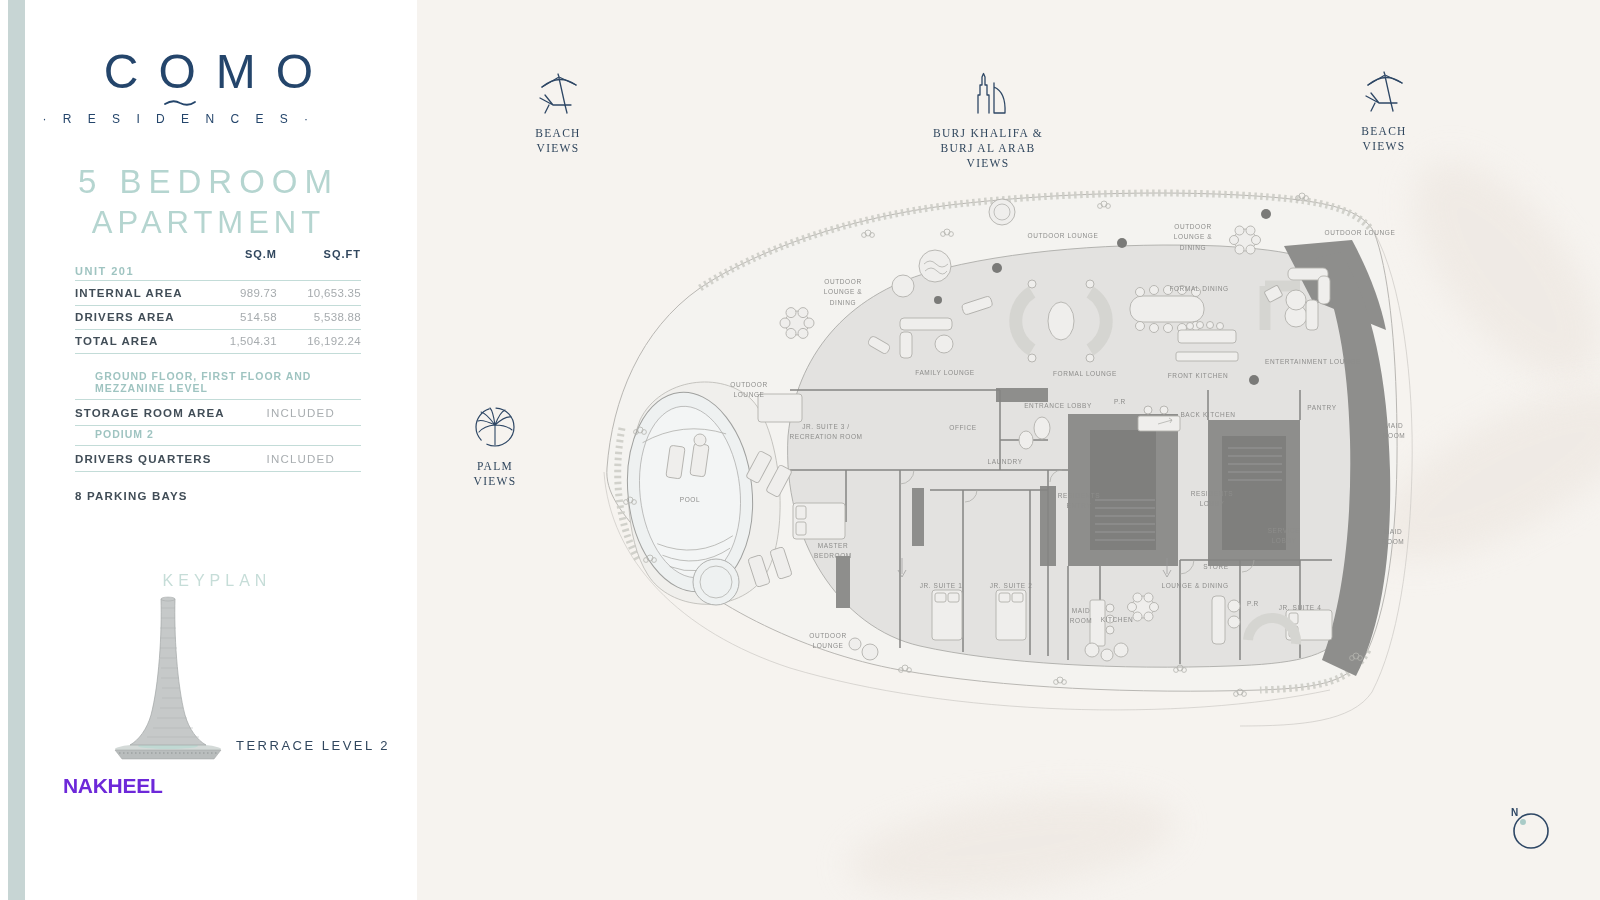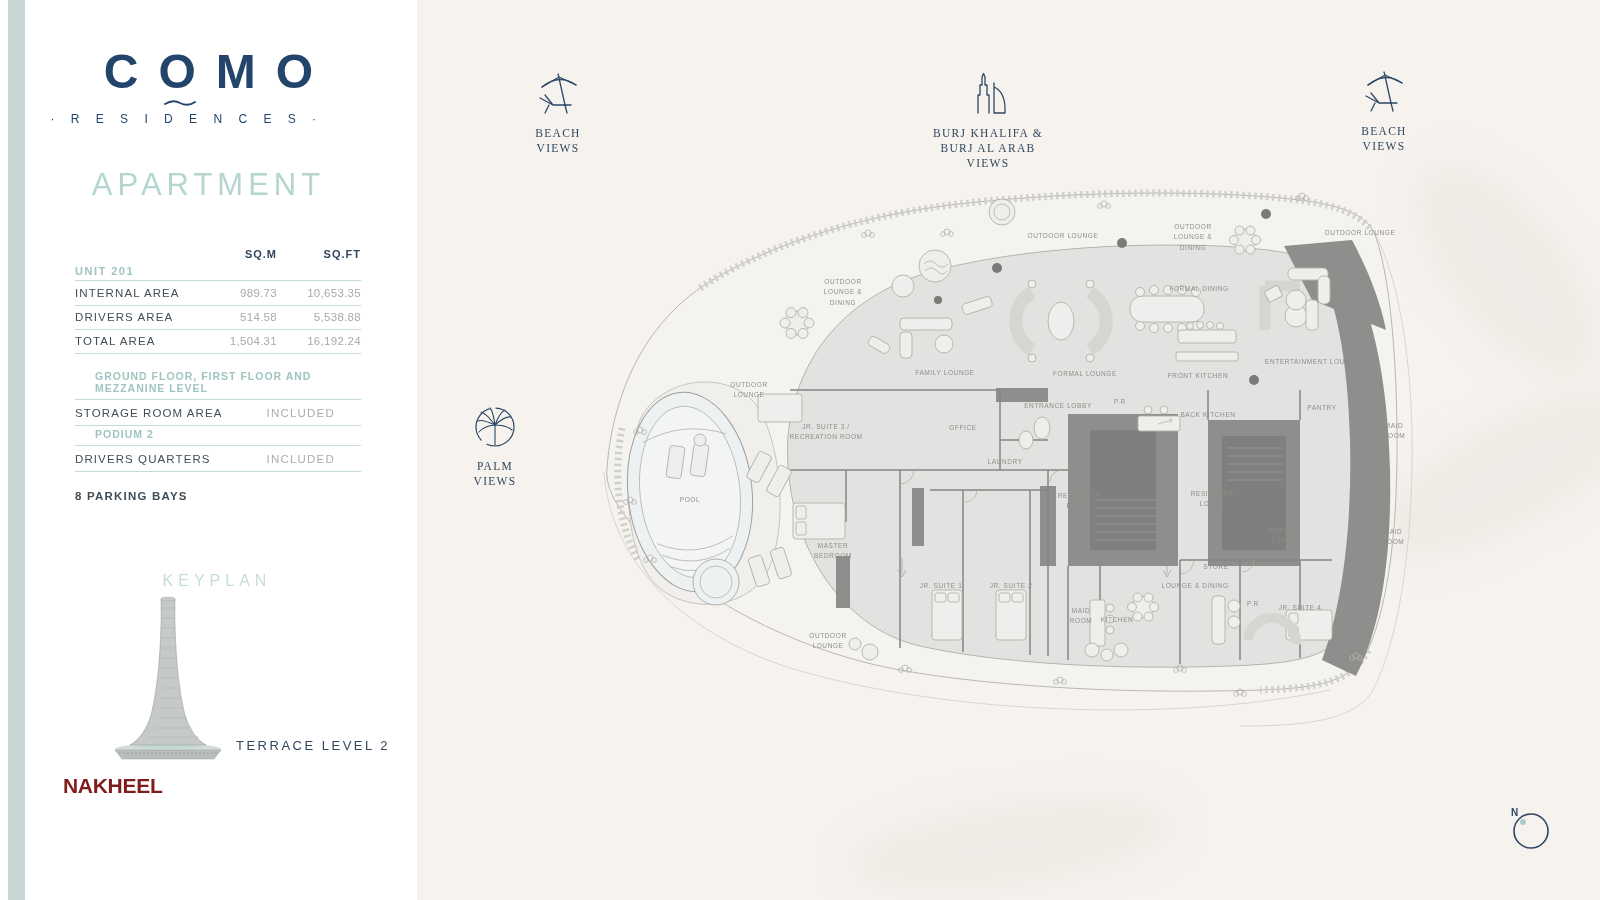--- a/index.html
+++ b/index.html
@@ -4,55 +4,55 @@
 <style>
   * { margin:0; padding:0; box-sizing:border-box; }
   html,body { width:1600px; height:900px; overflow:hidden; background:#f6f3ef; font-family:"Liberation Sans", sans-serif; }
   .page { position:relative; width:1600px; height:900px; }
 
   
   .sidebar { position:absolute; left:0; top:0; width:417px; height:900px; background:#ffffff; }
   .edge-band { position:absolute; left:8px; top:0; width:17px; height:900px; background:#c7d5d4; }
 
   .logo-wrap { position:absolute; left:0; top:44px; width:417px; text-align:center; color:#24456b; }
-  .logo-text { font-size:48px; letter-spacing:20px; margin-right:-20px; font-weight:700; }
+  .logo-text { font-size:48px; letter-spacing:20px; margin-right:-20px; font-weight:400; }
   .logo-wave { position:absolute; left:163px; top:54px; }
-  .logo-sub { position:absolute; left:8px; top:112px; width:357px; text-align:center;
+  .logo-sub { position:absolute; left:0; top:112px; width:357px; text-align:center;
               font-size:12px; letter-spacing:6.5px; color:#24456b; }
 
   .unit-title { position:absolute; left:0; top:163px; width:417px; text-align:center; color:#b5d5d0; }
   .unit-title .l1 { font-size:33px; letter-spacing:7px; }
   .unit-title .l2 { font-size:31px; letter-spacing:5px; margin-top:4px; }
 
   .area-table { position:absolute; left:75px; top:248px; width:286px; }
   .thead { display:grid; grid-template-columns:1fr 62px 84px; font-size:11px; font-weight:700;
            color:#31475e; letter-spacing:1px; }
   .thead span { text-align:right; }
   .tsection { font-size:11px; font-weight:700; letter-spacing:1.5px; color:#9fc4c1; margin-top:5px; height:15px; }
   .trow { display:grid; grid-template-columns:1fr 62px 84px; align-items:center;
           border-top:1.5px solid #c3dcd8; height:24.5px; }
   .trow:last-child { border-bottom:1.5px solid #c3dcd8; }
-  .tlab { font-size:11.5px; font-weight:400; letter-spacing:1.1px; color:#414d57; }
+  .tlab { font-size:11.5px; font-weight:700; letter-spacing:1.1px; color:#414d57; }
   .tnum { font-size:11.5px; color:#a6abae; text-align:right; letter-spacing:.3px; }
 
   .inc-section { position:absolute; left:75px; width:286px; }
   .inc-head { font-size:10.5px; font-weight:700; letter-spacing:1px; color:#9fc4c1; padding-bottom:5px;margin-left:20px; }
   .inc-row { display:flex; justify-content:space-between; align-items:center; height:27px;
              border-top:1.5px solid #c3dcd8; border-bottom:1.5px solid #c3dcd8; }
   .inc-row .tval { font-size:11.5px; color:#a8adb0; letter-spacing:1.2px; margin-right:26px; }
 
   .parking { position:absolute; left:75px; top:490px; font-size:11.5px; font-weight:700;
              letter-spacing:1.2px; color:#414d57; }
 
   .keyplan-title { position:absolute; left:0; top:572px; width:434px; text-align:center;
                    font-size:16px; letter-spacing:5px; color:#c6ddd8; }
   .tower { position:absolute; left:105px; top:593px; }
   .level-label { position:absolute; left:236px; top:738px; font-size:13px; letter-spacing:2.5px; color:#31475e; }
   .developer { position:absolute; left:63px; top:774px; font-size:21px; font-weight:800;
-               letter-spacing:-.3px; color:#7f1d1d; }
+               letter-spacing:-.3px; color:#6d28d9; }
 
   
   .plan-panel { position:absolute; left:417px; top:0; width:1183px; height:728px; }
   .wm { position:absolute; border-radius:50%; background:#ebe4dd; filter:blur(16px); opacity:.55; }
 
   .view-block { position:absolute; text-align:center; color:#31475e; }
   .view-label { margin-top:4px; font-family:"Liberation Serif", serif; font-size:11.5px;
                 letter-spacing:1.3px; line-height:1.3; white-space:pre-line; color:#31475e; }
 
   .plan-svg { position:absolute; left:0; top:0; }
@@ -85,20 +85,21 @@
 
     <div class="logo-wrap">
       <span class="logo-text">COMO</span>
       <svg class="logo-wave" width="34" height="10" viewBox="0 0 34 10">
         <path d="M2 6 Q 10 1 17 5 Q 25 9 32 4" fill="none" stroke="#24456b" stroke-width="1.8" stroke-linecap="round"></path>
       </svg>
     </div>
     <div class="logo-sub">· R E S I D E N C E S ·</div>
 
     <div class="unit-title">
+      <div class="l1">5 BEDROOM</div>
       <div class="l2">APARTMENT</div>
     </div>
 
     <div class="area-table">
       <div class="thead">
         <span></span>
         <span>SQ.M</span>
         <span>SQ.FT</span>
       </div>
       <div class="tsection">UNIT 201</div>

